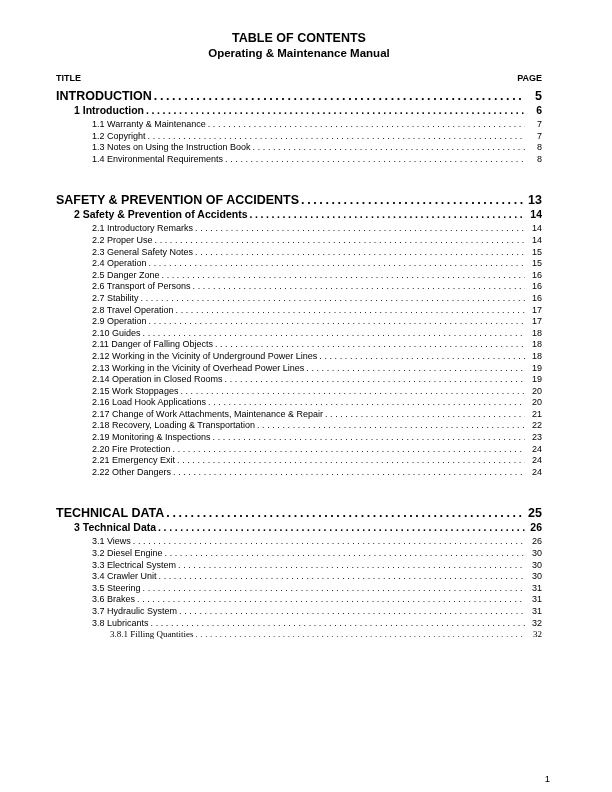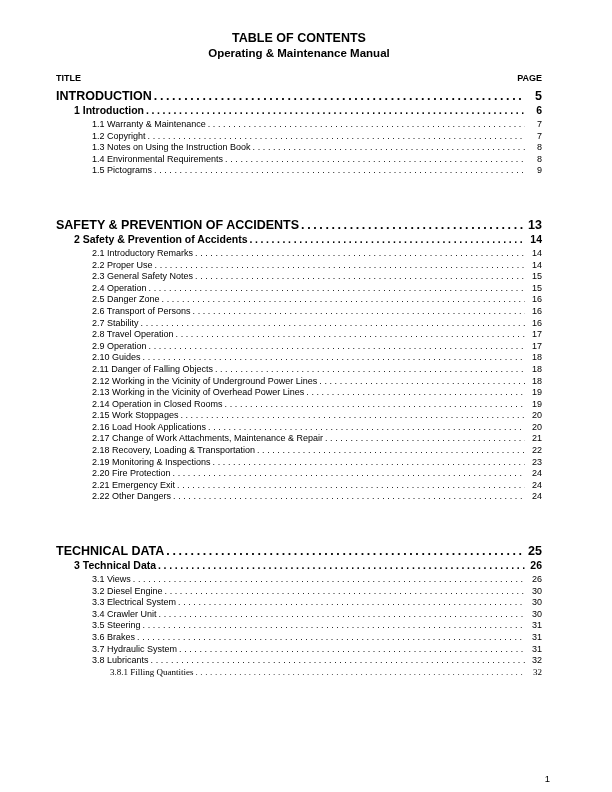--- a/index.html
+++ b/index.html
@@ -33,21 +33,21 @@
     flex: 1; min-width: 0;
     overflow: hidden; white-space: nowrap;
     margin: 0 3px 0 2px;
     letter-spacing: 2.6px;
   }
   .dots::after {
     content: "................................................................................................................................................................";
   }
   .pagecol { min-width: 14px; text-align: right; white-space: nowrap; }
 
-  .level-0 { font-size: 12.5px; font-weight: bold; line-height: 15px; margin-top: 41px; }
+  .level-0 { font-size: 12.5px; font-weight: bold; line-height: 15px; margin-top: 28px; }
   .toc-list .level-0:first-child { margin-top: 3px; }
   .level-1 { font-size: 10.5px; font-weight: bold; line-height: 13px; margin-bottom: 2px; padding-left: 18px; }
   .level-2 { font-size: 9px; line-height: 11.6px; padding-left: 36px; }
   .level-3 { font-size: 9px; line-height: 11.6px; padding-left: 54px; font-family: Liberation Serif, serif; }
 
   .footer-page {
     position: absolute;
     right: 62px; bottom: 8px;
     font-size: 9.5px;
   }
@@ -91,25 +91,20 @@
       <div class="row level-2">
     <span class="label">1.3 Notes on Using the Instruction Book</span>
     <span class="dots"></span>
     <span class="pagecol">8</span>
   </div>
       <div class="row level-2">
     <span class="label">1.4 Environmental Requirements</span>
     <span class="dots"></span>
     <span class="pagecol">8</span>
   </div>
-      <div class="row level-2">
-    <span class="label">1.5 Pictograms</span>
-    <span class="dots"></span>
-    <span class="pagecol">9</span>
-  </div>
       <div class="row level-0">
     <span class="label">SAFETY &amp; PREVENTION OF ACCIDENTS</span>
     <span class="dots"></span>
     <span class="pagecol">13</span>
   </div>
       <div class="row level-1">
     <span class="label">2 Safety &amp; Prevention of Accidents</span>
     <span class="dots"></span>
     <span class="pagecol">14</span>
   </div>

